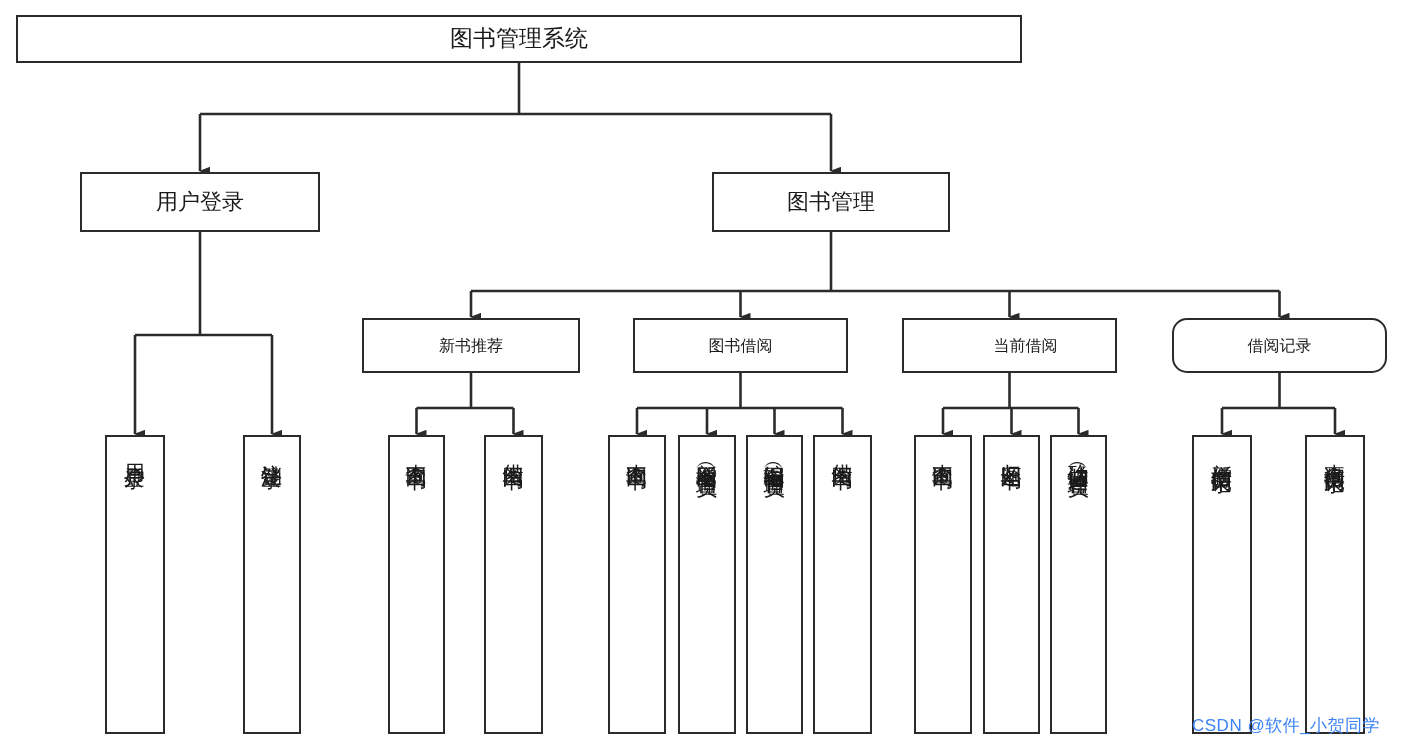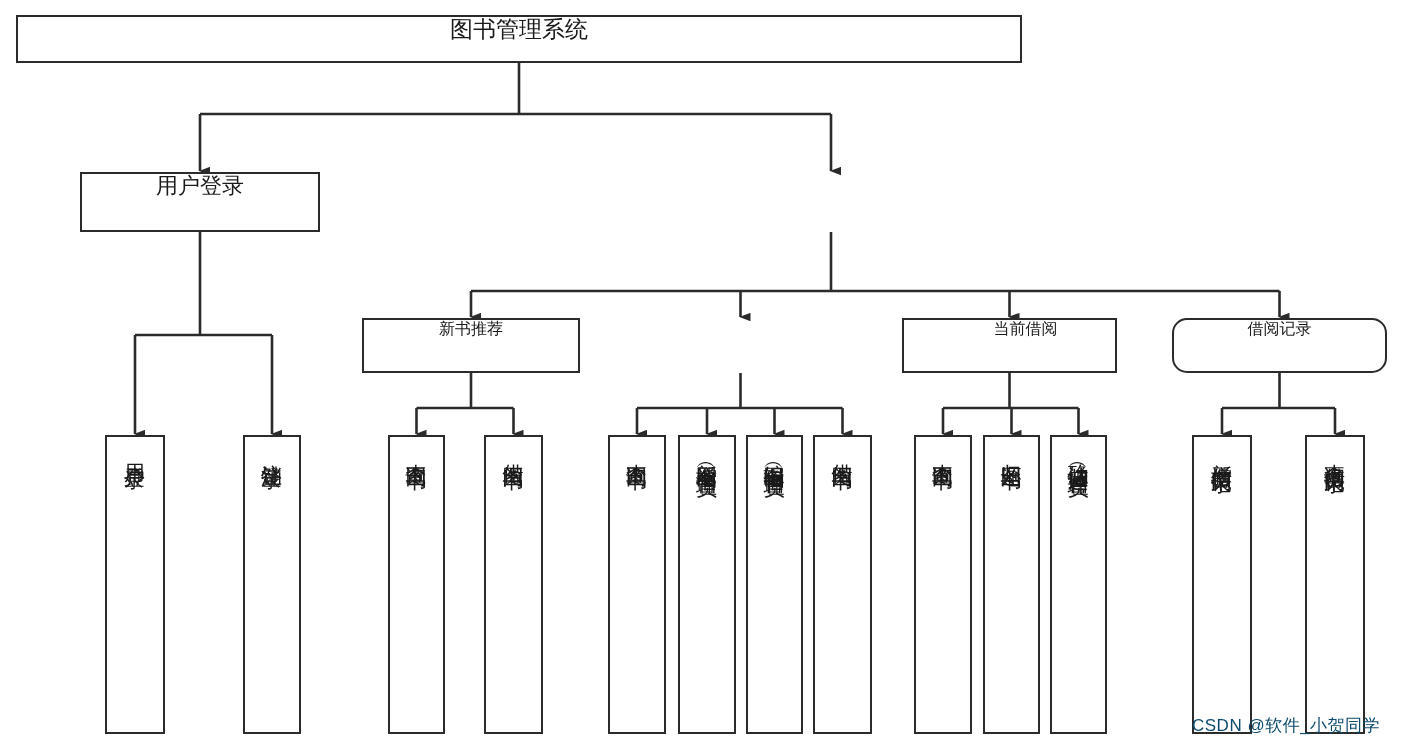--- a/index.html
+++ b/index.html
@@ -26,20 +26,21 @@
     width: 1405px;
     height: 747px;
     pointer-events: none;
   }
   .node {
     position: absolute;
     box-sizing: border-box;
     background: #ffffff;
     border: 2px solid #2b2b2b;
     display: flex;
+    align-items: center;
     justify-content: center;
     color: #1a1a1a;
   }
   .node .label {
     display: block;
     text-align: center;
     line-height: 1.12;
     white-space: nowrap;
   }
   .node.horiz .label {
@@ -117,23 +118,29 @@
       </g>
   </svg>
 
   <div class="node root horiz" style="left: 16px; top: 15px; width: 1006px; height: 48px;">
     <span class="label">图书管理系统</span>
   </div>
 
   <div class="node l1 horiz" style="left: 80px; top: 172px; width: 240px; height: 60px;">
     <span class="label">用户登录</span>
   </div>
+  <div class="node l1 horiz" style="left: 712px; top: 172px; width: 238px; height: 60px;">
+    <span class="label">图书管理</span>
+  </div>
 
   <div class="node l2 horiz" style="left: 362px; top: 318px; width: 218px; height: 55px;">
     <span class="label">新书推荐</span>
+  </div>
+  <div class="node l2 horiz" style="left: 633px; top: 318px; width: 215px; height: 55px;">
+    <span class="label">图书借阅</span>
   </div>
   <div class="node l2 horiz" style="left: 902px; top: 318px; width: 215px; height: 55px; padding-left: 32px;">
     <span class="label">当前借阅</span>
   </div>
   <div class="node l2 horiz" style="left: 1172px; top: 318px; width: 215px; height: 55px; border-radius: 15px;">
     <span class="label">借阅记录</span>
   </div>
 
   <div class="node leaf vert" style="left: 105px; top: 435px; width: 60px; height: 299px;">
     <span class="label">用户登录</span>
@@ -172,14 +179,14 @@
     <span class="label">确认归还（管理员）</span>
   </div>
 
   <div class="node leaf vert" style="left: 1192px; top: 435px; width: 60px; height: 299px;">
     <span class="label">新增借阅记录</span>
   </div>
   <div class="node leaf vert" style="left: 1305px; top: 435px; width: 60px; height: 299px;">
     <span class="label">查询借阅记录</span>
   </div>
 
-  <div class="watermark" style="left: 1192px; top: 714px; color: #0c4a6e;">CSDN @软件_小贺同学</div>
+  <div class="watermark" style="left: 1192px; top: 714px; color: #3b82f6;">CSDN @软件_小贺同学</div>
 </div>
 
 </body></html>

